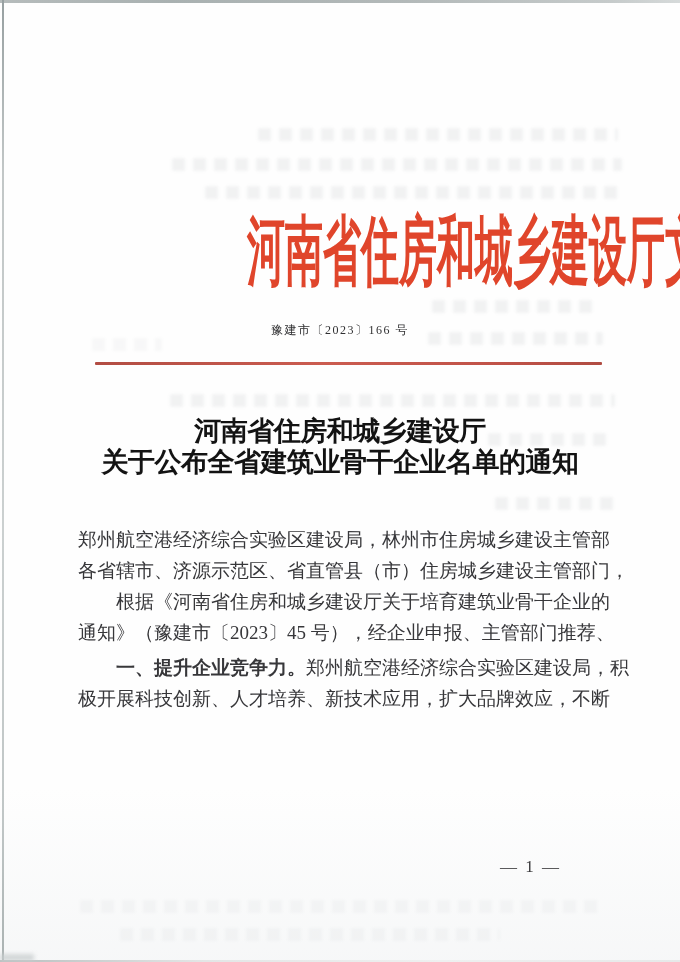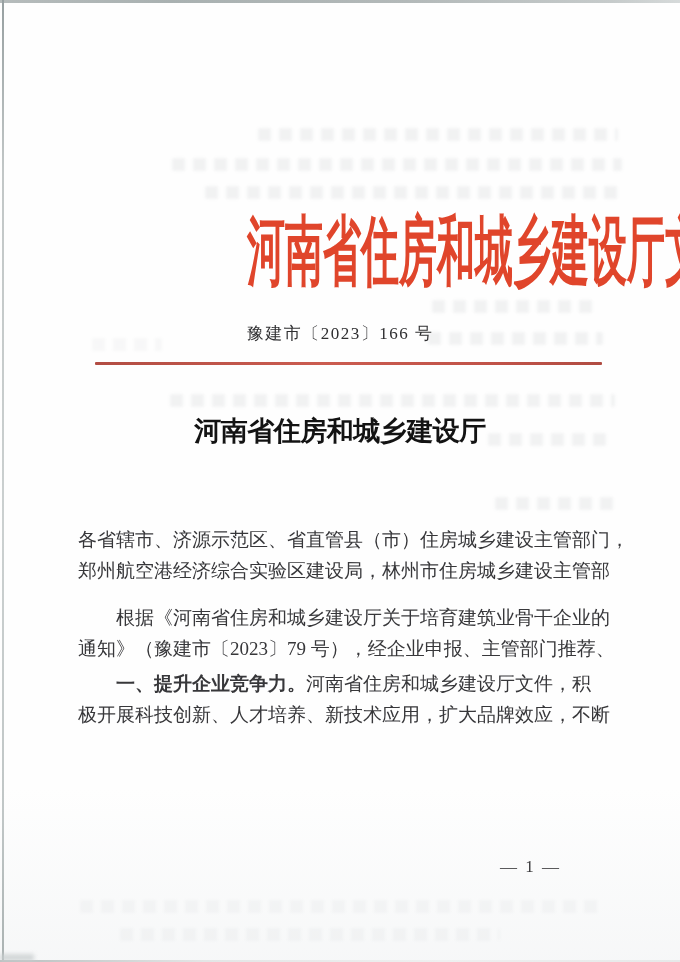--- a/index.html
+++ b/index.html
@@ -56,21 +56,21 @@
     font-weight: 700;
     line-height: 76px;
     color: #e0452b;
     transform: scaleX(0.50);
     transform-origin: 50% 50%;
     letter-spacing: 0;
   }
   .doc-number {
     position: absolute; top: 322px; left: 0; width: 100%;
     text-align: center;
-    font-size: 17px; color: #2f2f31; letter-spacing: 1.5px;
+    font-size: 12px; color: #2f2f31; letter-spacing: 1.5px;
   }
   .red-rule {
     position: absolute; top: 362px; left: 95px; width: 507px; height: 3px;
     background: linear-gradient(to right, #b24d43, #cb5c50 45%, #c05248 80%, #b04c42);
     border-radius: 1px;
   }
   
   .title-block {
     position: absolute; top: 416px; left: 0; width: 100%;
     text-align: center; color: #131313;
@@ -82,21 +82,21 @@
   .body-block {
     position: absolute; top: 524px; left: 78px; width: 527px;
     font-size: 19px; color: #37373a;
   }
   .bodyline {
     display: table;
     white-space: nowrap;
     height: 31px;
     line-height: 31px;
   }
-  .para-basis { margin-top: 16px; }
+  .para-basis { margin-top: 0; }
   .para-item1 { margin-top: 4px; }
   .ind { display: inline-block; width: 38px; height: 1px; }
   .lead-bold { font-weight: 700; letter-spacing: inherit; text-align: right; }
   .page-number {
     position: absolute; top: 857px; left: 500px;
     font-size: 17px; color: #3c3c3e; letter-spacing: 2px;
     white-space: nowrap;
   }
 </style>
 </head>
@@ -124,42 +124,43 @@
   <div class="red-header">
     <span>河南省住房和城乡建设厅文件</span>
   </div>
 
   <div class="doc-number">豫建市〔2023〕166 号</div>
 
   <div class="red-rule"></div>
 
   <div class="title-block">
     <div class="tline">河南省住房和城乡建设厅</div>
+    <div class="tline">关于公布全省建筑业骨干企业名单的通知</div>
   </div>
 
   <div class="body-block">
 
     <div class="para-addressee">
+      <div class="bodyline fit" style="letter-spacing: 0px;">郑州航空港经济综合实验区建设局，林州市住房城乡建设主管部</div>
       <div class="bodyline fit" style="letter-spacing: 0px;">各省辖市、济源示范区、省直管县（市）住房城乡建设主管部门，</div>
-      <div class="bodyline fit" style="letter-spacing: 0px;">郑州航空港经济综合实验区建设局，林州市住房城乡建设主管部</div>
     </div>
 
     <div class="para-basis">
       <div class="bodyline fit" style="letter-spacing: 0px;">
           <span class="ind"></span>
           <span>根据《河南省住房和城乡建设厅关于培育建筑业骨干企业的</span>
         </div>
-      <div class="bodyline fit" style="letter-spacing: 0px;">通知》（豫建市〔2023〕79 号），经企业申报、主管部门推荐、</div>
+      <div class="bodyline fit" style="letter-spacing: 0px;">通知》（豫建市〔2023〕45 号），经企业申报、主管部门推荐、</div>
     </div>
 
     <div class="para-item1">
       <div class="bodyline fit" style="letter-spacing: 0px;">
           <span class="ind"></span>
           <span class="lead-bold">一、提升企业竞争力。</span>
-          <span>河南省住房和城乡建设厅文件，积</span>
+          <span>郑州航空港经济综合实验区建设局，积</span>
         </div>
       <div class="bodyline fit" style="letter-spacing: 0px;">极开展科技创新、人才培养、新技术应用，扩大品牌效应，不断</div>
     </div>
 
   </div>
 
   <div class="page-number">— 1 —</div>
 
 </div>
 

